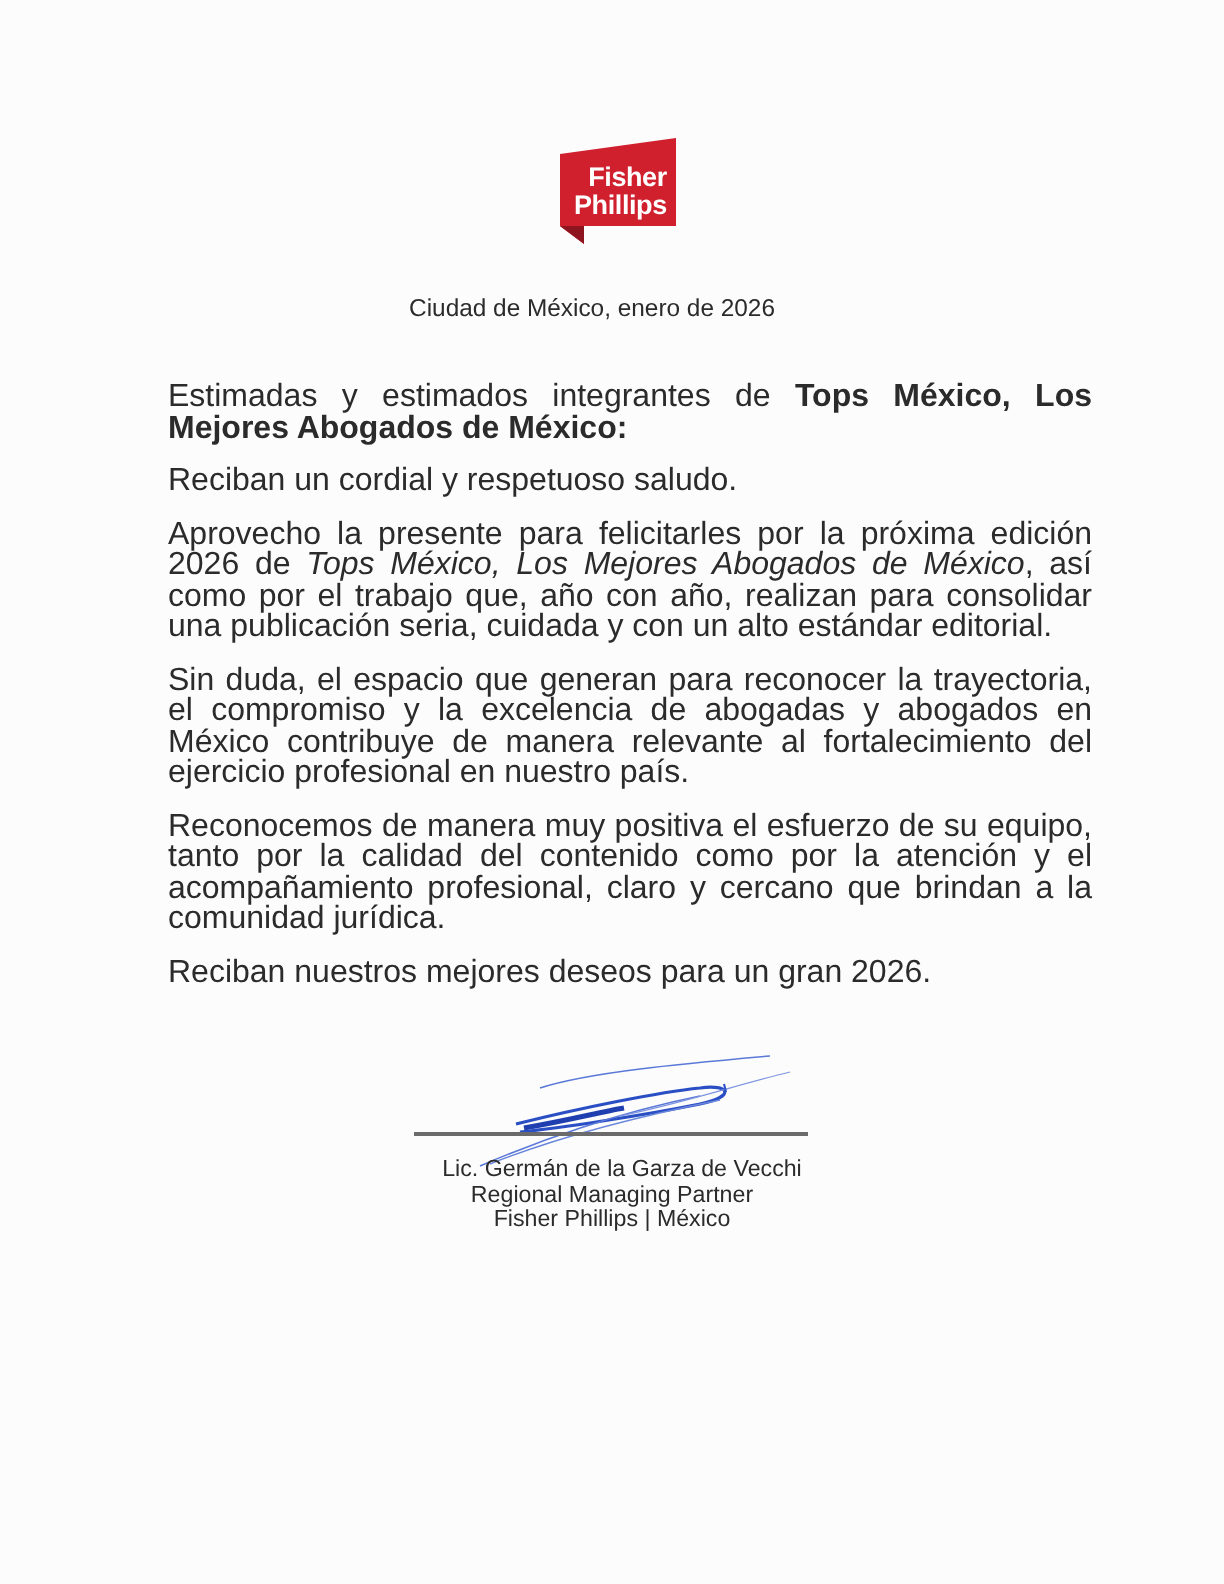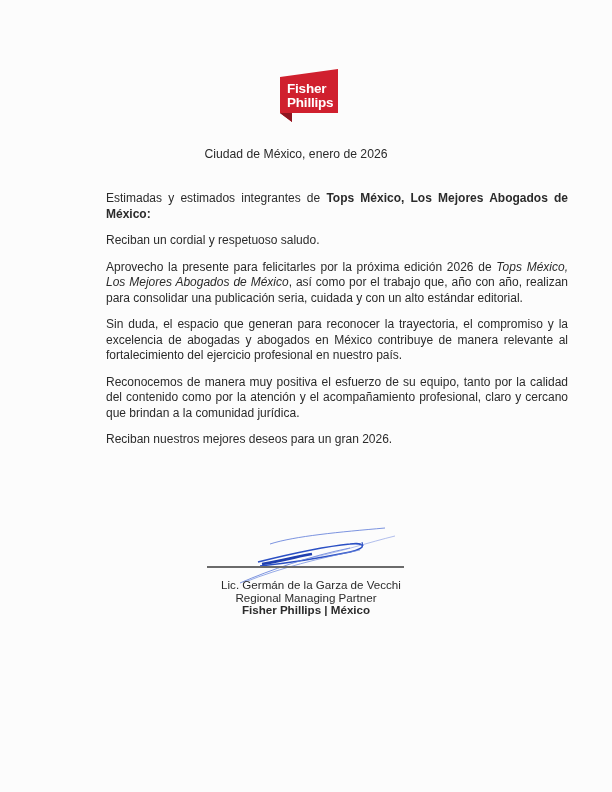--- a/index.html
+++ b/index.html
@@ -1,34 +1,34 @@
 <!DOCTYPE html>
 <html><head>
 <meta charset="utf-8">
 <style>
   html, body { margin:0; padding:0; }
   body {
     width:612px; height:792px; background:#fdfdfd; position:relative; overflow:hidden;
     font-family:"Liberation Sans", sans-serif; color:#2b2b2b;
   }
   .page { position:absolute; left:0; top:0; width:612px; height:792px; background:#fcfcfc; }
-  .logo { position:absolute; left:280px; top:69px; width:41px; height:53px; }
+  .logo { position:absolute; left:280px; top:69px; width:41px; height:53px;text-align:right; }
   .logo svg { display:block; }
   .logo-text { position:absolute; left:7px; top:13px; color:#fff; font-weight:bold; font-size:13.5px; line-height:14px; letter-spacing:-0.2px; }
   .date { position:absolute; left:0; width:592px; top:147px; text-align:center; font-size:12.2px; }
-  .body { position:absolute; left:106px; width:462px; top:191px; font-size:12px; line-height:15.5px; text-align:justify; }
+  .body { position:absolute; left:84px; width:462px; top:191px; font-size:16px; line-height:15.5px; text-align:justify; }
   .body p { margin:0 0 11px 0; }
   .body p.tight { margin-bottom:28px; }
   .body b { font-weight:bold; }
   .body i { font-style:italic; }
   .sig-area { position:absolute; left:200px; top:520px; width:220px; height:70px; }
   .sig-line { position:absolute; left:207px; top:566px; width:197px; height:1.5px; background:#6b6b6b; }
   .sig-block { position:absolute; left:0; width:612px; text-align:center; font-size:11.6px; color:#2b2b2b; }
   .sig-name { top:578px; left:5px; }
-  .sig-firm { top:603px;font-weight:bold; }
+  .sig-firm { top:603px; }
   .sig-title { top:591px; }
 </style>
 </head>
 <body>
 
 <div class="page">
 
   <div class="logo">
     <svg width="58" height="53" viewBox="0 0 58 53">
       <polygon points="0,8 58,0 58,44 12,44 12,53 0,44" fill="#d0202e"></polygon>

